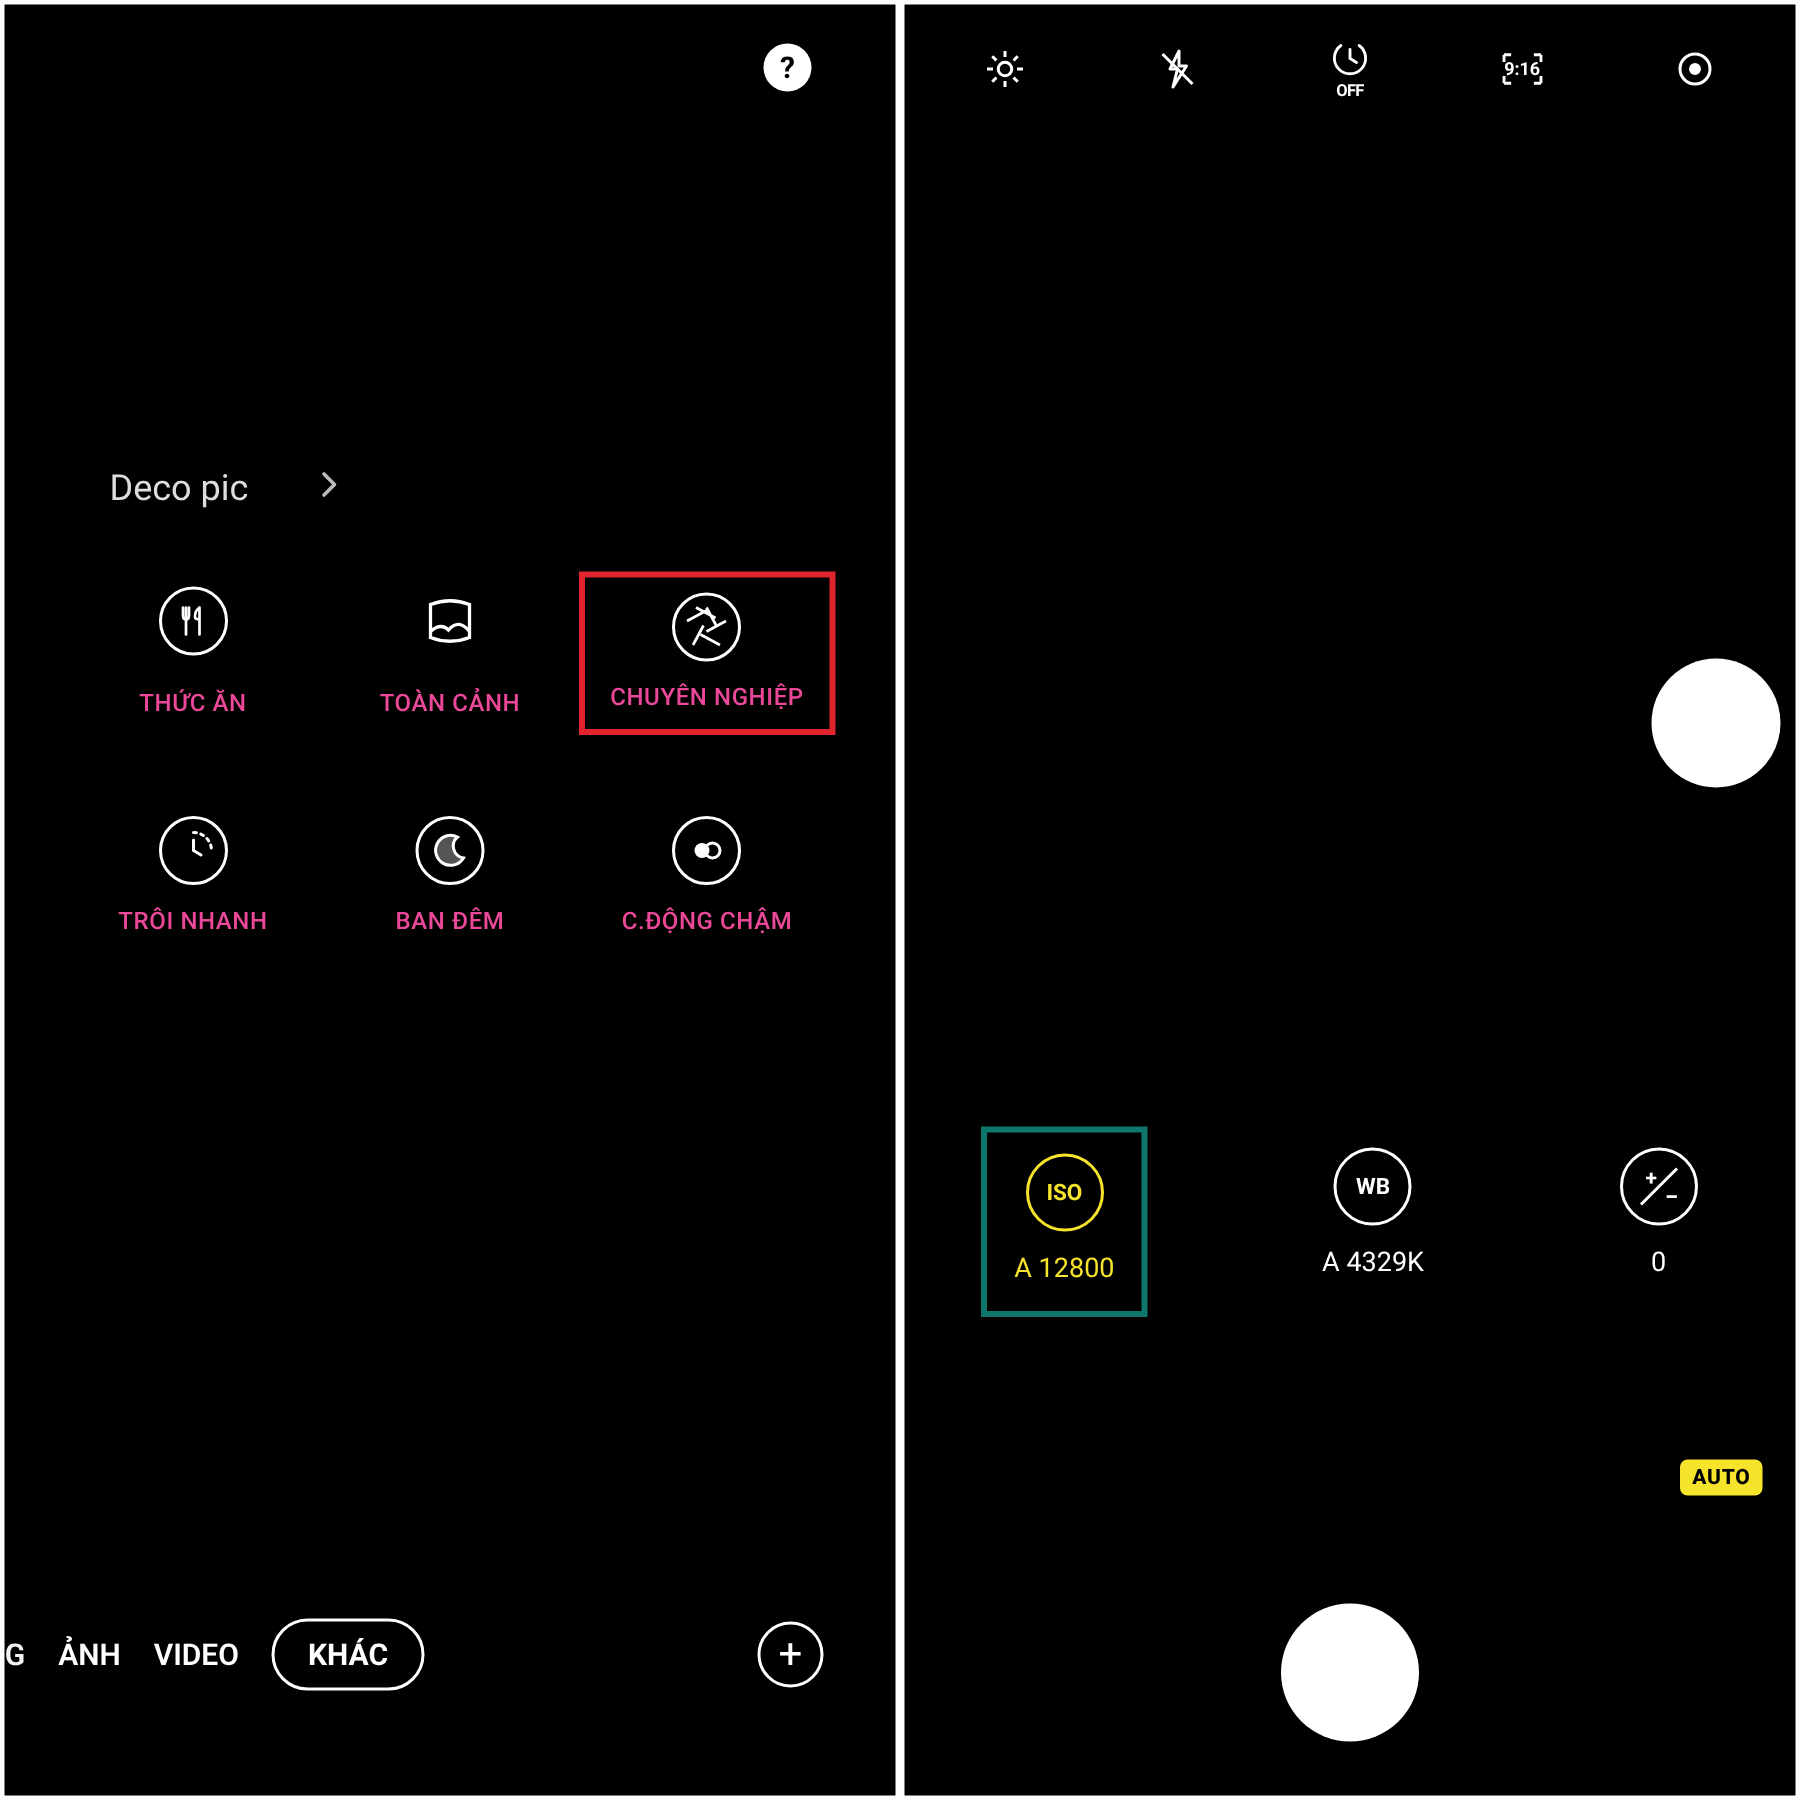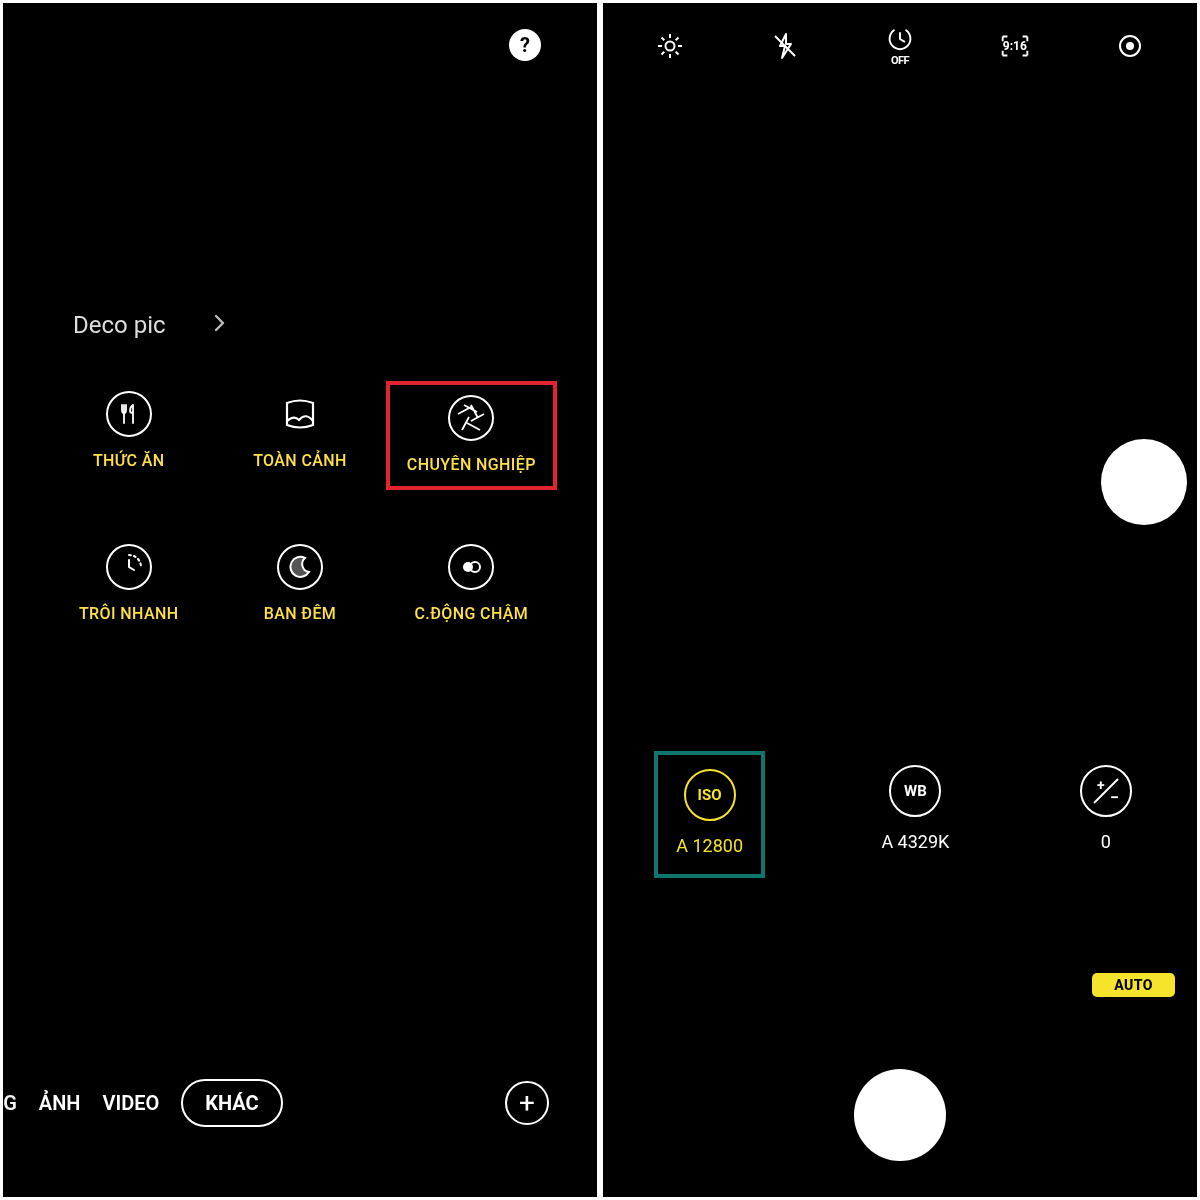--- a/index.html
+++ b/index.html
@@ -66,26 +66,27 @@
     right: 40px;
     display: grid;
     grid-template-columns: repeat(3, 1fr);
     row-gap: 44px;
   }
   .mode {
     display: flex;
     flex-direction: column;
     align-items: center;
     gap: 14px;
-    color: #fde047;
+    color: #ec4899;
     font-size: 16px;
     letter-spacing: 0.4px;
     font-weight: 500;
     position: relative;
     padding: 10px 4px 12px;
+    justify-content: space-between;
   }
   .mode .glyph {
     width: 46px;
     height: 46px;
     display: flex;
     align-items: center;
     justify-content: center;
     color: #fff;
   }
   .mode .glyph.circ {
@@ -226,21 +227,21 @@
     border-radius: 2px;
   }
   .r-auto {
     position: absolute;
     top: 970px;
     right: 22px;
     background: #f6e32b;
     color: #000;
     font-size: 14px;
     font-weight: 800;
-    padding: 4px 22px;
+    padding: 4px 8px;
     border-radius: 5px;
     letter-spacing: 0.5px;
   }
   .r-shutter-bottom {
     position: absolute;
     bottom: 36px;
     left: 50%;
     transform: translateX(-50%);
     width: 92px;
     height: 92px;

